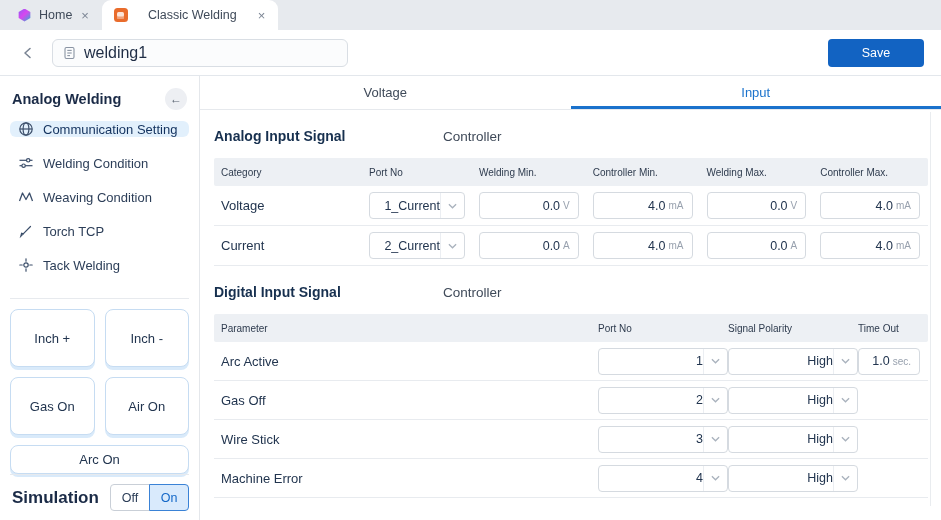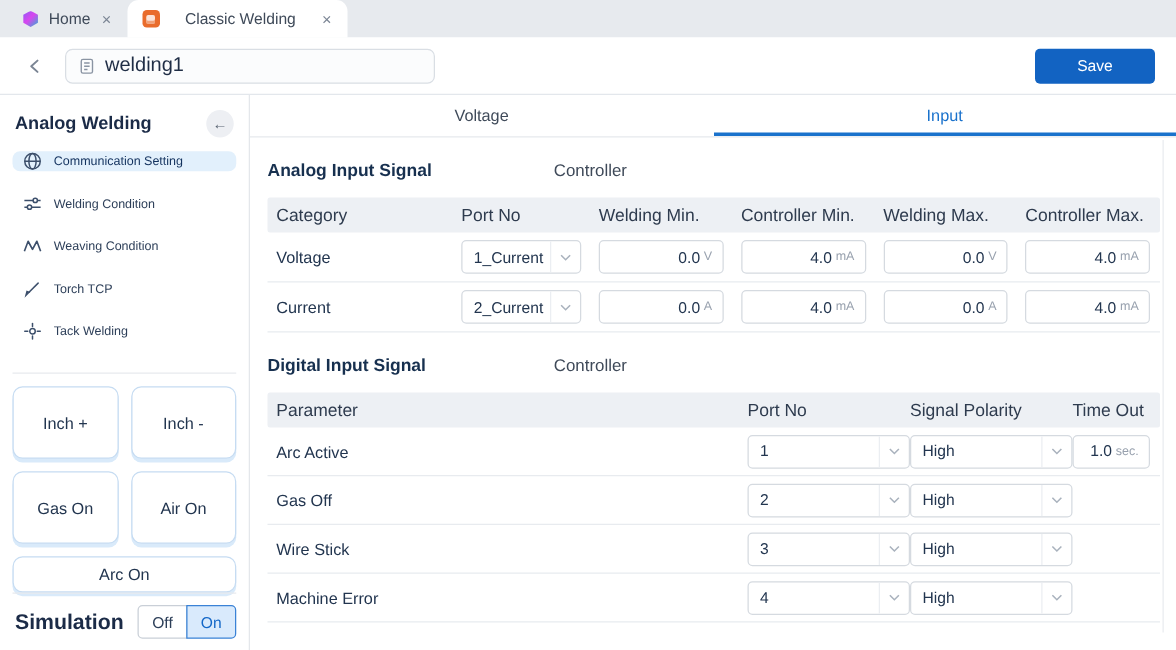--- a/index.html
+++ b/index.html
@@ -30,21 +30,21 @@
   
   .content { display:flex; height:444px; }
 
   
   .sidebar { width:200px; min-width:200px; border-right:1px solid #e4e7eb; padding:10px 10px 9px; display:flex; flex-direction:column; }
   .sb-head { display:flex; align-items:center; justify-content:space-between; padding:2px 2px 11px; }
   .sb-title { font-size:14.5px; font-weight:bold; color:#1b2b47; }
   .collapse-btn { width:22px; height:22px; border-radius:50%; background:#edeff3; color:#5b6573;
     display:flex; align-items:center; justify-content:center; font-size:12px; }
   .sb-item { height:30px; display:flex; align-items:center; gap:9px; padding:0 8px; border-radius:6px;
-    font-size:10px; font-weight:500; color:#2c3e58; margin-bottom:18px; }
+    font-size:13px; font-weight:500; color:#2c3e58; margin-bottom:18px; }
   .sb-item .ico { width:16px; height:16px; color:#3c4f6b; display:flex; align-items:center; }
   .sb-item.selected { background:#e2f0fc; color:#13325e; }
   .sb-divider { border-top:1px solid #e7eaee; margin:7px 0 10px; }
   .btn-grid { display:grid; grid-template-columns:1fr 1fr; gap:10px; }
   .sb-btn { height:58px; background:#fff; border:1px solid #c6dcf2; border-radius:8px;
     box-shadow:0 3px 0 #d9eafa; display:flex; align-items:center; justify-content:center;
     font-size:13px; color:#22354f; }
   .sb-btn.wide { height:52px; margin-top:10px; }
   .sb-foot { margin-top:auto; display:flex; align-items:center; justify-content:space-between;
     padding-top:9px; border-top:1px solid #e7eaee; }
@@ -62,34 +62,34 @@
   .mtab.active { color:#1a72cc; box-shadow:inset 0 -3px 0 #1a72cc; }
   .panel { flex:1; padding:12px 13px 0 14px; }
 
   .sec-head { display:flex; align-items:center; height:24px; margin:2px 0 10px; }
   .sec-title { width:229px; font-size:14px; font-weight:bold; color:#17304f; }
   .sec-sub { font-size:13.5px; color:#3f4a59; }
 
   
   .agrid { display:grid; grid-template-columns:134px 96px 1fr 1fr 1fr 1fr; column-gap:14px;
     align-items:center; padding:0 8px 0 7px; }
-  .thead { background:#edf0f4; border-radius:2px; height:28px; font-size:14px; color:#2e3b4e; }
+  .thead { background:#edf0f4; border-radius:2px; height:28px; font-size:10px; color:#2e3b4e; }
   .arow { height:40px; border-bottom:1px solid #e8ebef; font-size:13px; color:#22354f; }
 
   
   .dgrid { display:grid; grid-template-columns:120px 1fr 130px 130px 62px; 
     align-items:center; padding:0 8px 0 7px; }
   .drow { height:39px; border-bottom:1px solid #e8ebef; font-size:13px; color:#22354f; }
 
   .dsec { margin-top:14px; }
 
   
   .dd { height:27px; border:1px solid #d5dae0; border-radius:4px; background:#fff;
     display:flex; align-items:center; font-size:12.5px; color:#22354f; overflow:hidden; }
-  .dd .txt { padding-left:9px; flex:1; white-space:nowrap; }
+  .dd .txt { padding-left:9px; flex:1; white-space:nowrap;text-align:right; }
   .dd .chev { width:24px; align-self:stretch; border-left:1px solid #ebeef2;
     display:flex; align-items:center; justify-content:center; color:#a9b2bd; }
   .fld { height:27px; border:1px solid #d5dae0; border-radius:4px; background:#fff;
     display:flex; align-items:center; justify-content:flex-end; padding:0 8px; gap:3px; }
   .fld .v { font-size:12.5px; color:#22354f; }
   .fld .u { font-size:10px; color:#98a1ae; }
   .toggle { width:34px; height:18px; border-radius:9px; background:#1263c2; position:relative; }
   .toggle::after { content:""; position:absolute; right:2px; top:2px; width:14px; height:14px;
     border-radius:50%; background:#fff; }
   svg { display:block; }

